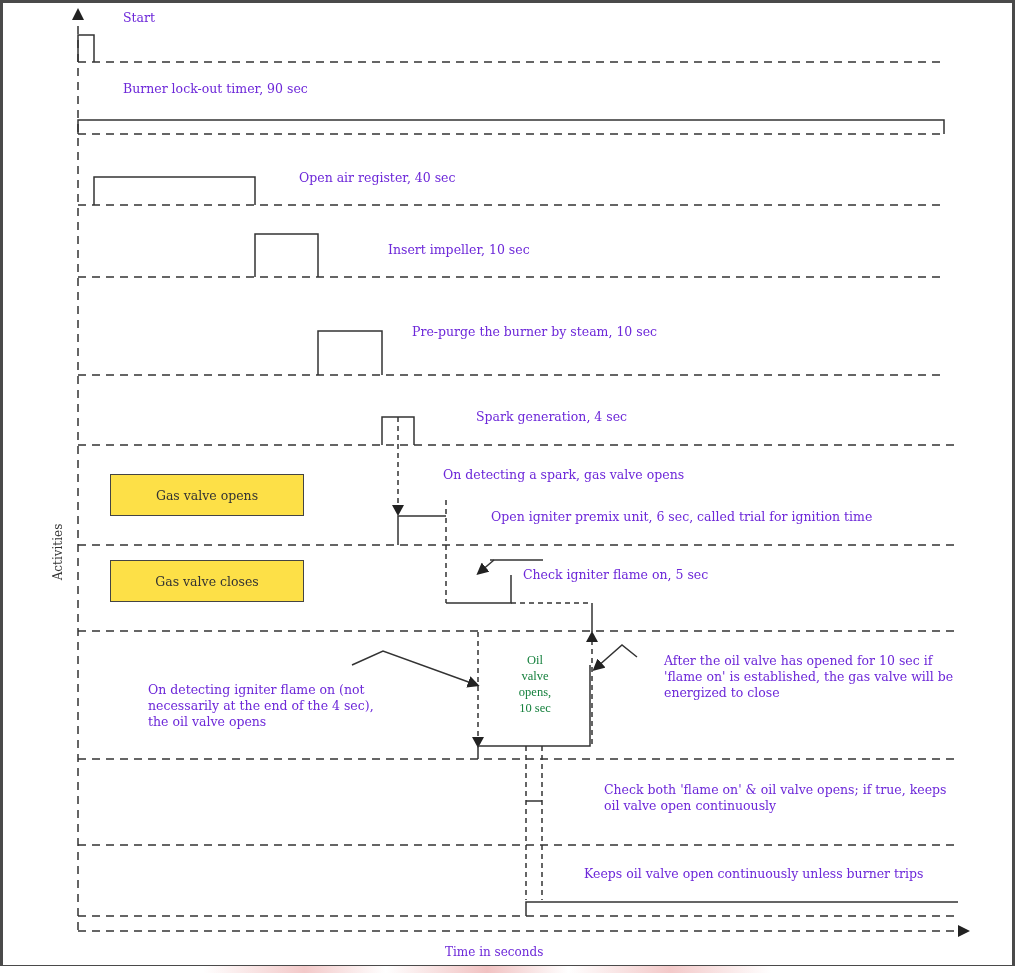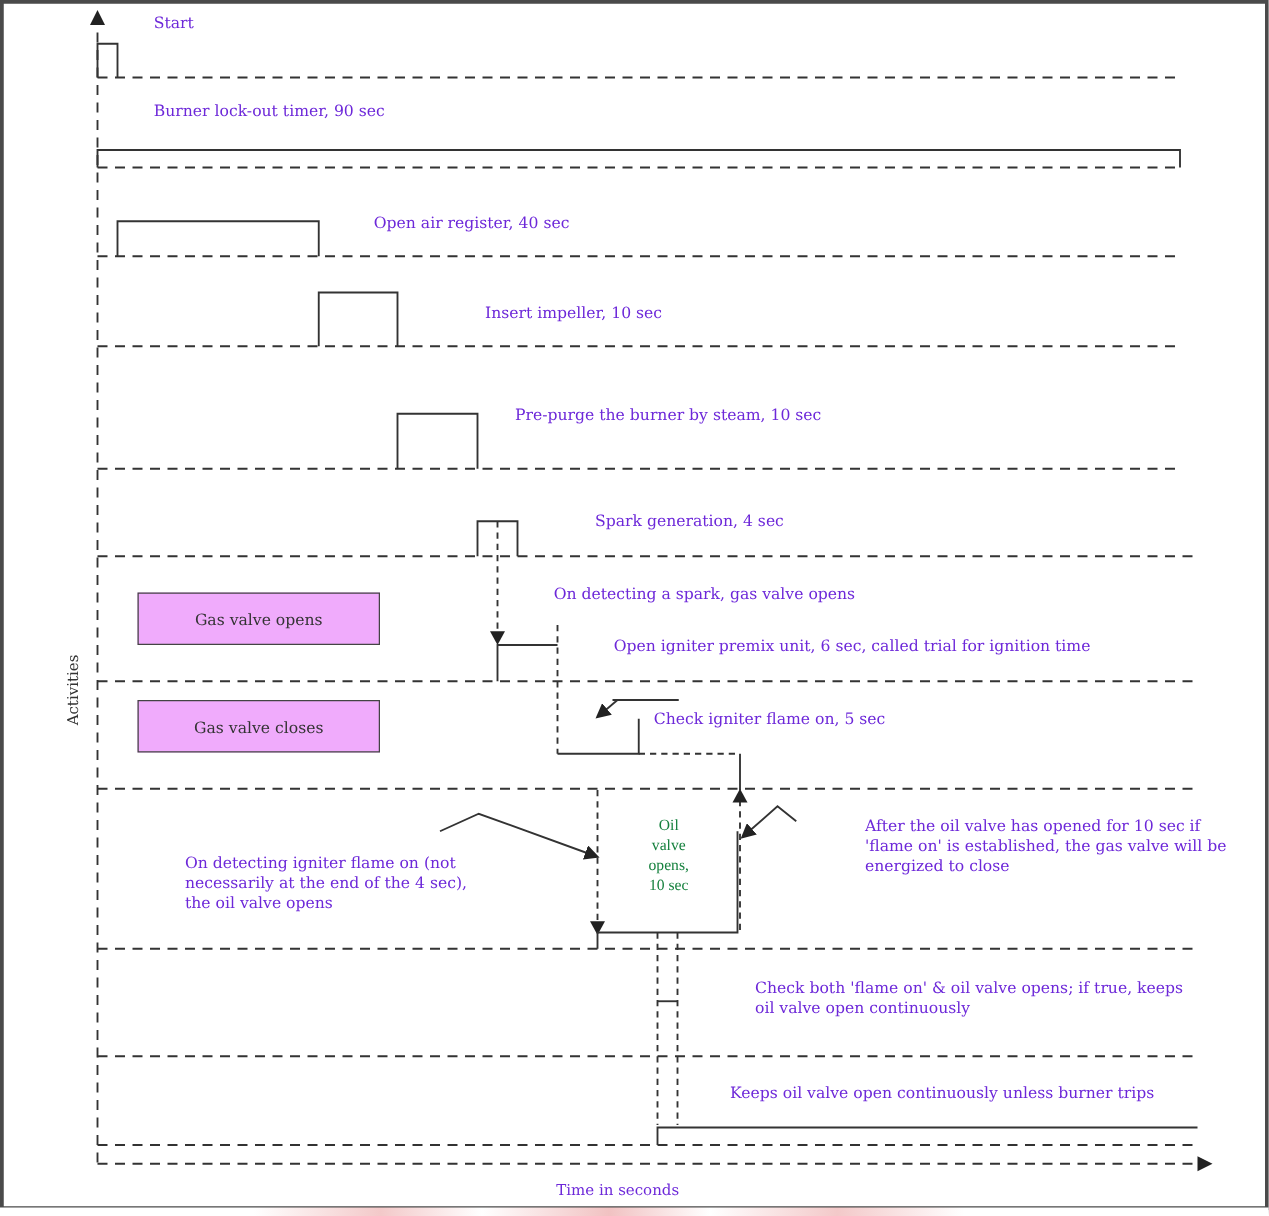--- a/index.html
+++ b/index.html
@@ -13,21 +13,21 @@
     box-shadow: 0 2px 3px #9a9a9a;
   }
   .watermark {
     position: absolute; left: 0; top: 966px; width: 1015px; height: 7px;
     background: linear-gradient(90deg, #ffffff 20%, #f3c9c9 30%, #ffffff 38%, #f1c2c2 48%, #ffffff 56%, #f3c9c9 66%, #ffffff 76%);
   }
   svg { position: absolute; left: 0; top: 0; }
   .lbl { position: absolute; font-size: 12.5px; color: #6d28d9; white-space: nowrap; line-height: 16px; }
   .lbl.multi { white-space: normal; line-height: 16px; }
   .box {
-    position: absolute; border: 1.5px solid #444; background: #f0abfc;
+    position: absolute; border: 1.5px solid #444; background: #fde047;
     display: flex; align-items: center; justify-content: center;
     font-size: 12.5px; color: #333;
   }
   .axis-y {
     position: absolute; left: 24px; top: 540px; transform: rotate(-90deg); transform-origin: center;
     font-size: 12px; color: #333; width: 80px; text-align: center; margin-left: -40px;
   }
 </style>
 </head>
 <body>
@@ -115,19 +115,19 @@
 <div class="box" style="left:110px;top:560px;width:192px;height:40px;">Gas valve closes</div>
 <div class="lbl" style="left:523px;top:567px;">Check igniter flame on, 5 sec</div>
 
 <div style="position:absolute;left:482px;top:652px;width:106px;text-align:center;font-size:12.5px;color:#15803d;line-height:16px;font-family:Liberation Serif, serif;">
   <div>Oil</div>
   <div>valve</div>
   <div>opens,</div>
   <div>10 sec</div>
 </div>
 <div class="lbl multi" style="left:148px;top:682px;width:250px;">On detecting igniter flame on (not necessarily at the end of the 4 sec), the oil valve opens</div>
-<div class="lbl multi" style="left:692px;top:653px;width:305px;">After the oil valve has opened for 10 sec if 'flame on' is established, the gas valve will be energized to close</div>
+<div class="lbl multi" style="left:664px;top:653px;width:305px;">After the oil valve has opened for 10 sec if 'flame on' is established, the gas valve will be energized to close</div>
 
 <div class="lbl multi" style="left:604px;top:782px;width:350px;">Check both 'flame on' &amp; oil valve opens; if true, keeps oil valve open continuously</div>
 <div class="lbl" style="left:584px;top:866px;">Keeps oil valve open continuously unless burner trips</div>
 
 <div class="axis-y" style="left:58px;top:545px;">Activities</div>
 <div class="lbl" style="left:445px;top:944px;font-size:12px;text-align:right;">Time in seconds</div>
 
 </body></html>

